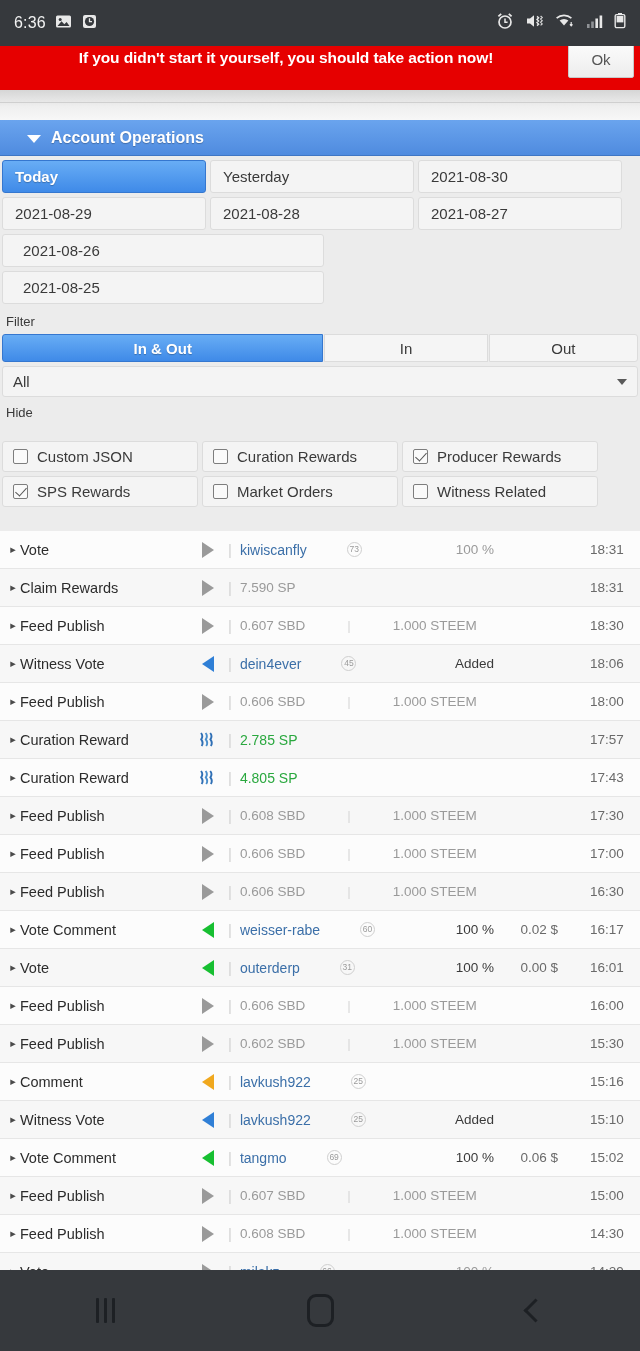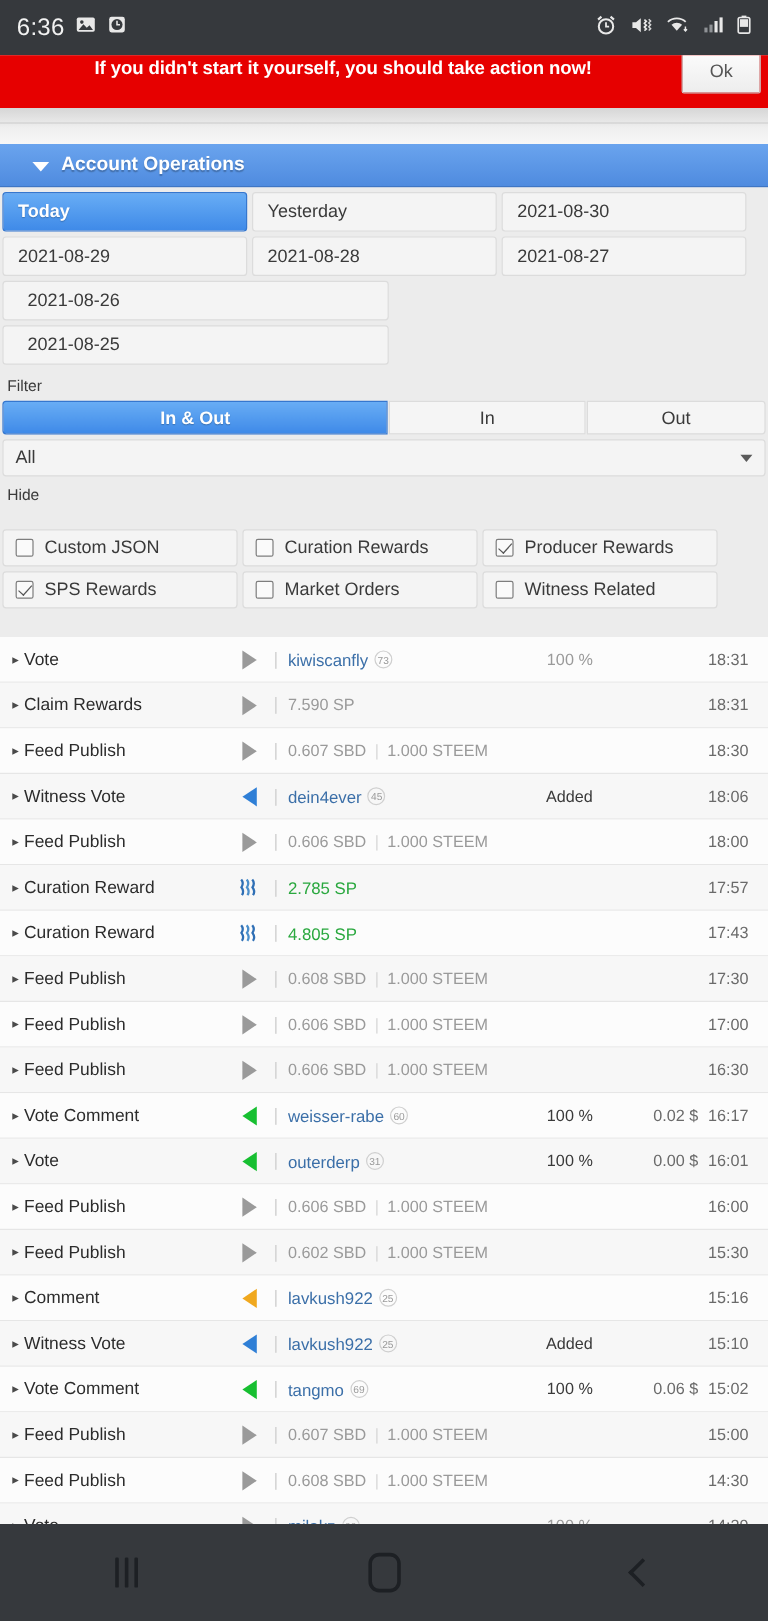--- a/index.html
+++ b/index.html
@@ -12,21 +12,21 @@
   .screen { position: relative; width: 640px; height: 1351px; background:#ececec; }
 
   
   .statusbar {
     position:absolute; top:0; left:0; width:640px; height:46px;
     background:#36393d; color:#e8e8e8;
     display:flex; align-items:center; justify-content:space-between;
     padding:0 14px;
   }
   .sb-left { display:flex; align-items:center; gap:9px; }
-  .sb-time { font-size:20px; font-weight:400; letter-spacing:.2px; color:#f2f2f2; }
+  .sb-time { font-size:16px; font-weight:400; letter-spacing:.2px; color:#f2f2f2; }
   .sb-right { display:flex; align-items:center; gap:11px; }
   .sb-ico { display:block; }
 
   
   .banner {
     position:absolute; top:46px; left:0; width:640px; height:56px;
     background:#e60000; color:#ffffff; overflow:hidden;
   }
   .banner-clip {
     position:absolute; top:-20px; left:0; width:640px;
@@ -130,32 +130,32 @@
     width:20px; text-align:center; color:#4a4a4a; font-size:11px; flex:0 0 auto; padding-left:6px;
   }
   .op-type { width:170px; font-size:14.5px; color:#2c2c2c; flex:0 0 auto; }
   .op-dir { width:36px; display:flex; align-items:center; justify-content:center; flex:0 0 auto; }
   .tri { width:0;height:0; }
   .tri.right-grey { border-top:8px solid transparent;border-bottom:8px solid transparent;border-left:12px solid #9a9a9a; }
   .tri.left-blue  { border-top:8px solid transparent;border-bottom:8px solid transparent;border-right:12px solid #2f7fd6; }
   .tri.left-green { border-top:8px solid transparent;border-bottom:8px solid transparent;border-right:12px solid #17bf31; }
   .tri.left-orange{ border-top:8px solid transparent;border-bottom:8px solid transparent;border-right:12px solid #f0a81e; }
   .sep { color:#d2d2d2; font-size:15px; margin:0 8px 0 2px; flex:0 0 auto; }
-  .op-detail { flex:1 1 auto; display:flex; align-items:center; font-size:13.5px; color:#9a9a9a; white-space:nowrap; }
+  .op-detail { flex:1 1 auto; display:flex; font-size:13.5px; color:#9a9a9a; white-space:nowrap;gap:35px; }
   .op-detail .user { color:#3b6fa8; font-size:14px; }
   .op-detail .rep {
     display:inline-flex; align-items:center; justify-content:center;
     width:15px;height:15px;border:1px solid #cfcfcf;border-radius:50%;
     font-size:8.5px; color:#9a9a9a; margin-left:5px; vertical-align:middle;
   }
   .op-detail .green { color:#2aa83f; font-size:14px; }
   .op-detail .pipe { color:#d8d8d8; margin:0 7px; }
   .op-pct { position:absolute; left:442px; width:52px; text-align:right; font-size:13.5px; color:#9a9a9a; }
   .op-pct.dark { color:#3a3a3a; }
-  .op-val { position:absolute; left:524px; width:58px; text-align:right; font-size:13.5px; color:#6a6a6a; }
+  .op-val { position:absolute; left:500px; width:58px; text-align:right; font-size:13.5px; color:#6a6a6a; }
   .op-time { position:absolute; left:590px; width:60px; text-align:left; font-size:13.5px; color:#6a6a6a; }
 
   
   .navbar {
     position:absolute; bottom:0; left:0; width:640px; height:81px;
     background:#36393d; display:flex; align-items:center; justify-content:space-around;
   }
   .nav-recent { display:flex; gap:5px; }
   .nav-recent i { display:block; width:3px; height:25px; background:#1d2024; border-radius:1px; }
   .nav-home { width:27px; height:33px; border:3px solid #1d2024; border-radius:9px; }

